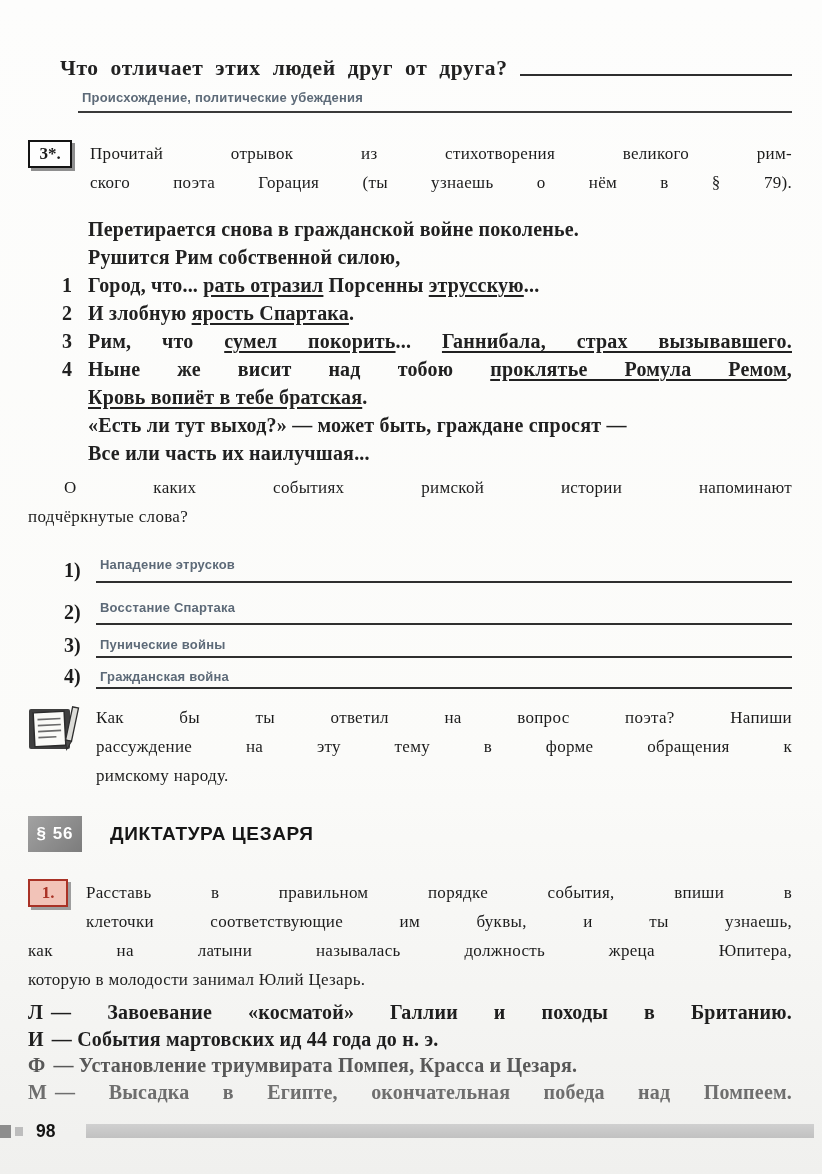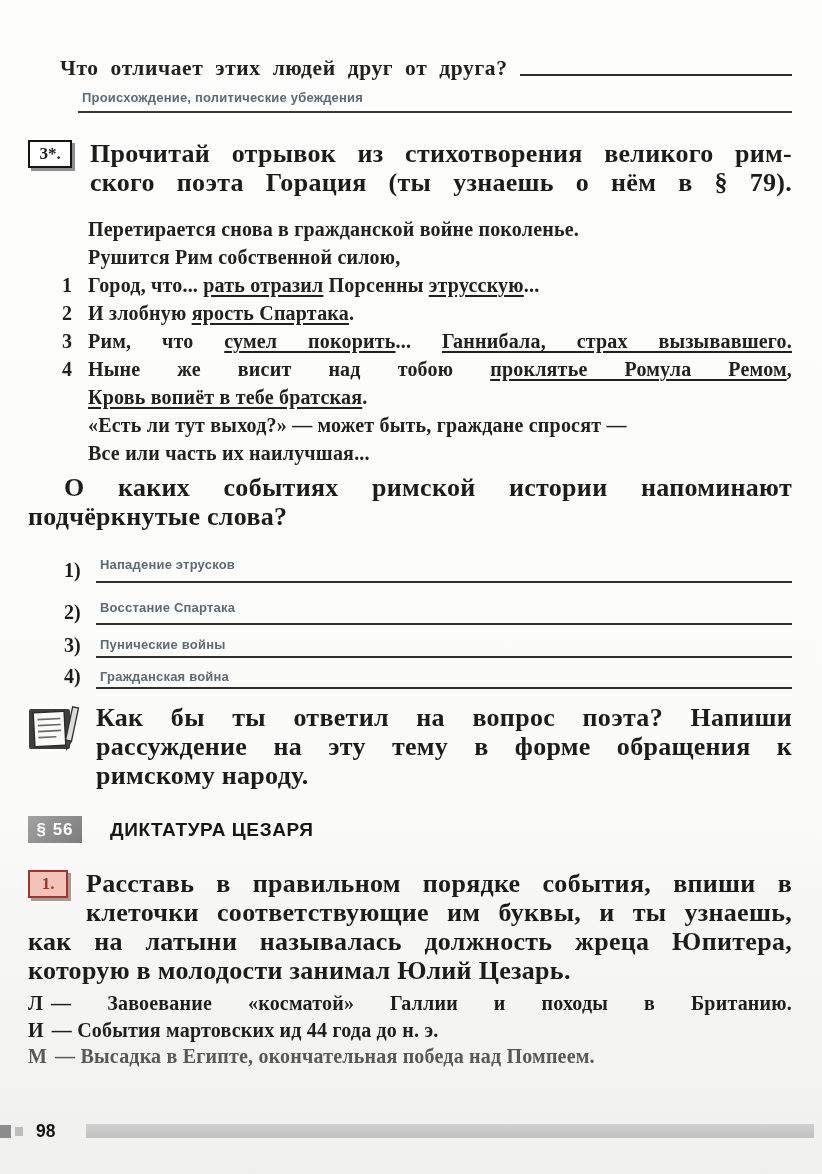--- a/index.html
+++ b/index.html
@@ -24,21 +24,21 @@
 
   
   .task3 { margin-top:26px; }
   .badge3 {
     float:left; width:40px; height:24px; line-height:24px;
     border:2px solid #141414; background:#fefefe;
     box-shadow:3px 3px 0 #8f8f8f;
     text-align:center; font-weight:bold; font-size:17px;
     margin:1px 18px 3px 0;
   }
-  .para { font-size:26px; font-weight:bold; line-height:29px; letter-spacing:.3px; }
+  .para { font-size:17px; font-weight:normal; line-height:29px; letter-spacing:.3px; }
   .jline { text-align:justify; text-align-last:justify; }
   .lline { text-align:left; }
   .indent { padding-left:36px; }
 
   .poem { clear:both; margin:18px 0 0 60px; font-size:20px; font-weight:bold; line-height:28px; color:#212121; letter-spacing:.2px; }
   .poem-line { position:relative; text-align:left; }
   .poem-line:nth-child(5), .poem-line:nth-child(6) { text-align:justify; text-align-last:justify; }
   .poem-num { position:absolute; left:-26px; font-weight:bold; }
   .u { text-decoration:underline; text-underline-offset:3px; text-decoration-thickness:1.5px; }
 
@@ -51,21 +51,21 @@
   .r1 { height:44px; } .r2 { height:42px; } .r3 { height:33px; } .r4 { height:31px; }
   .ans { position:absolute; left:4px; }
   .r1 .ans { bottom:9px; } .r2 .ans { bottom:8px; } .r3 .ans { bottom:4px; } .r4 .ans { bottom:3px; }
 
   .prompt { margin-top:14px; position:relative; padding-left:68px; }
   .picon { position:absolute; left:0; top:2px; width:52px; height:48px; }
 
   
   .section-header { margin-top:26px; display:flex; align-items:center; clear:both; }
   .sbadge {
-    width:54px; height:27px;
+    width:54px; height:36px;
     background:linear-gradient(135deg,#a2a2a2,var(--section-gray,#7c7c7c));
     color:#fff; font-family:"Liberation Sans", sans-serif; font-weight:bold; font-size:17px;
     display:flex; align-items:center; justify-content:center; letter-spacing:1px;
   }
   .stitle { margin-left:28px; font-family:"Liberation Sans", sans-serif; font-weight:bold; font-size:19px; letter-spacing:.6px; color:#161616; }
 
   
   .task1 { margin-top:26px; }
   .badge1 {
     float:left; width:36px; height:24px; line-height:24px;
@@ -187,20 +187,21 @@
     <div class="para">
       <div class="jline">Расставь в правильном порядке события, впиши в</div>
       <div class="jline">клеточки соответствующие им буквы, и ты узнаешь,</div>
       <div class="jline">как на латыни называлась должность жреца Юпитера,</div>
       <div class="lline">которую в молодости занимал Юлий Цезарь.</div>
     </div>
 
     <div class="events">
       <div class="event"><span class="eletter">Л</span><span>— Завоевание «косматой» Галлии и походы в Британию.</span></div>
       <div class="event"><span class="eletter">И</span><span>— События мартовских ид 44 года до н. э.</span></div>
+      <div class="event"><span class="eletter">Ф</span><span>— Установление триумвирата Помпея, Красса и Цезаря.</span></div>
       <div class="event"><span class="eletter">М</span><span>— Высадка в Египте, окончательная победа над Помпеем.</span></div>
     </div>
   </section>
 
   <div class="footer">
     <span class="fsq1"></span>
     <span class="fsq2"></span>
     <span class="fnum">98</span>
     <span class="fbar"></span>
   </div>

